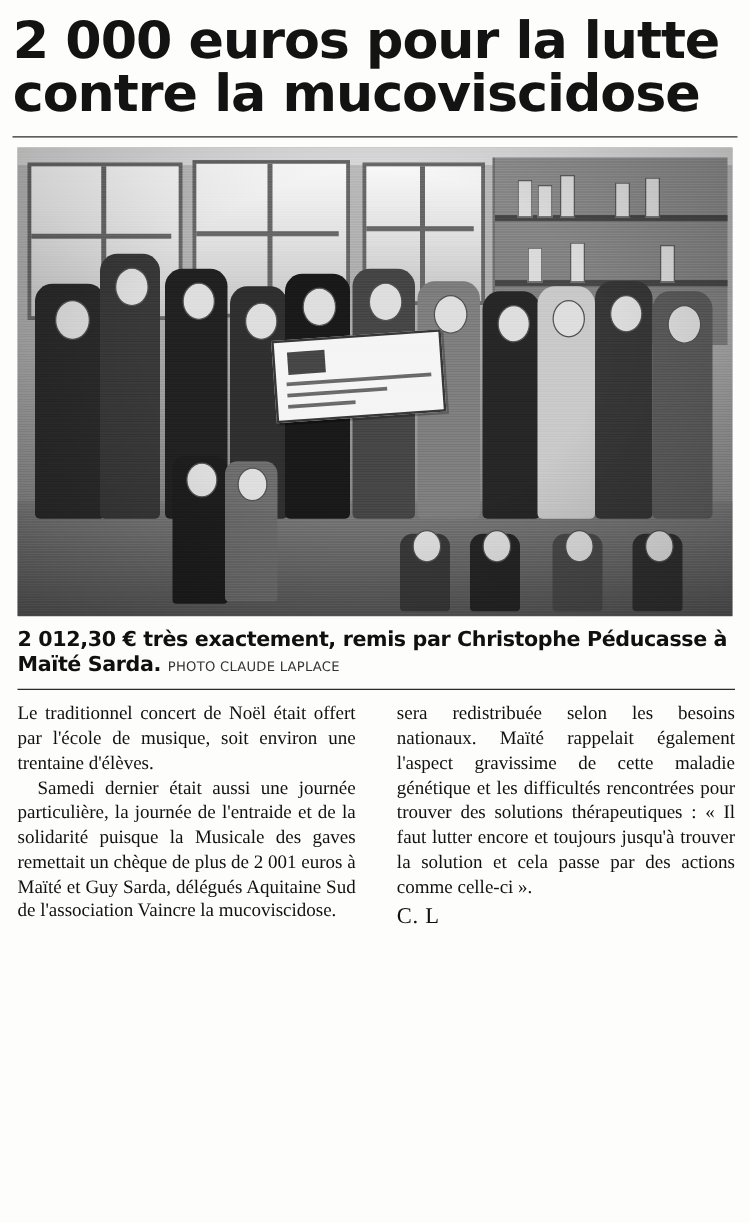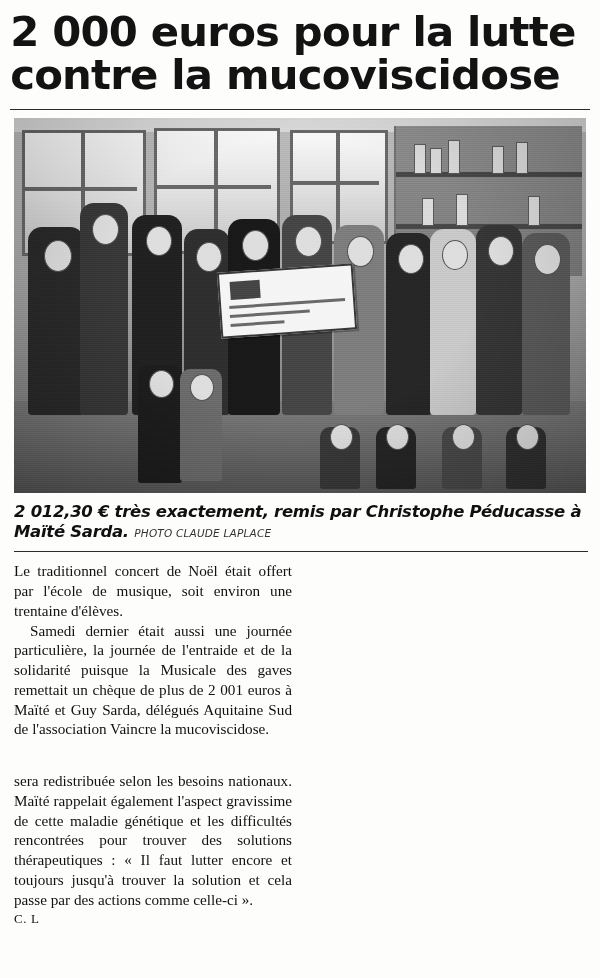--- a/index.html
+++ b/index.html
@@ -140,21 +140,20 @@
 
   
   .caption {
     margin: 9px 12px 0 14px;
     font-family: "DejaVu Sans", sans-serif;
     font-weight: bold;
     font-size: 16.5px;
     line-height: 1.18;
     color: #101010;
     letter-spacing: -0.3px;
-    font-style: italic;
   }
   .credit {
     font-family: "DejaVu Sans", sans-serif;
     font-weight: normal;
     font-size: 10.5px;
     letter-spacing: 0.2px;
     color: #333;
   }
 
   .rule-mid {
@@ -162,36 +161,35 @@
     border-top: 1px solid #2a2a2a;
     height: 0;
   }
 
   
   .body-cols {
     display: flex;
     margin: 9px 12px 0 14px;
     gap: 16px;
     align-items: flex-start;
-    flex-direction: column;
   }
   .col {
     width: 278px;
     font-family: "Liberation Serif", serif;
     font-size: 15.2px;
     line-height: 1.30;
     text-align: justify;
     color: #111;
     hyphens: auto;
   }
   .col p { margin: 0; text-indent: 16px; }
   .col p.first { text-indent: 0; }
   .sig {
     margin-top: 2px;
-    font-size: 13px;
+    font-size: 18px;
     letter-spacing: 0.6px;
   }
   .col-divider {
     width: 1px;
     align-self: stretch;
     background: transparent;
   }
 </style>
 </head>
 <body>

